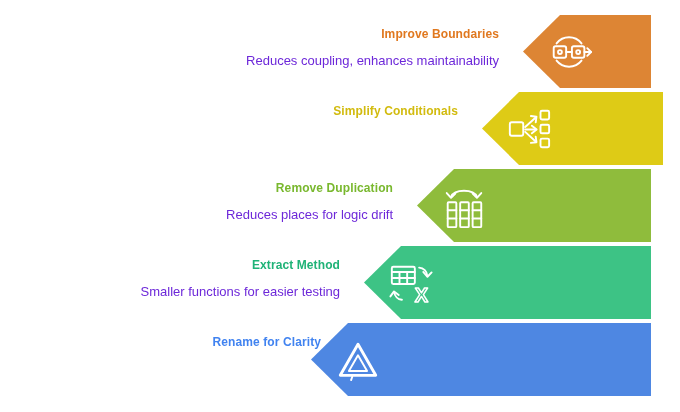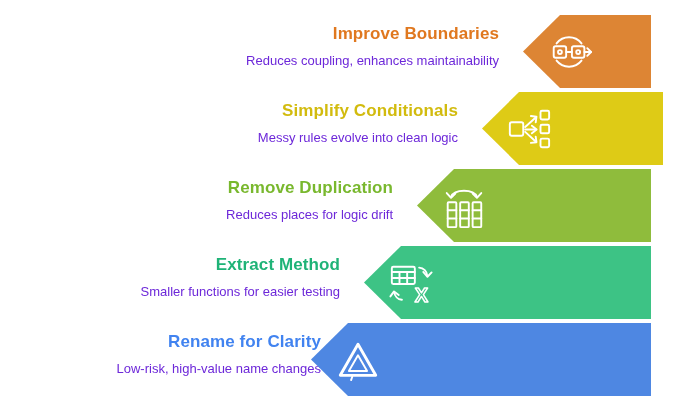--- a/index.html
+++ b/index.html
@@ -18,21 +18,21 @@
   .row-4 { top: 246px; }
   .row-5 { top: 323px; padding-left: 34px; }
 
   .text-block { position: absolute; top: 9px; text-align: right; white-space: nowrap; }
   .row-1 .text-block { right: 181px; }
   .row-2 .text-block { right: 234px; }
   .row-3 .text-block { right: 287px; }
   .row-4 .text-block { right: 340px; }
   .row-5 .text-block { right: 393px; }
 
-  .title { font-size: 17px; font-weight: 700; line-height: 20px; letter-spacing: 0.1px; }
+  .title { font-size: 12px; font-weight: 700; line-height: 20px; letter-spacing: 0.1px; }
   .subtitle { font-size: 13px; color: #6d28d9; margin-top: 9px; line-height: 16px; }
 
   .arrow {
     position: absolute;
     top: 0;
     height: 73px;
     clip-path: polygon(37px 0, 100% 0, 100% 100%, 37px 100%, 0 50%);
   }
   .row-1 .arrow { left: 523px; width: 128px; }
   .row-2 .arrow { left: 470px; width: 181px; }
@@ -66,21 +66,20 @@
           <line x1="39" y1="24" x2="46" y2="24"></line>
           <path d="M42 20 L46 24 L42 28"></path>
         </svg>
       </span>
     </div>
   </div>
 
   <div class="row row-2">
     <div class="text-block">
       <div class="title" style="color: rgb(210, 187, 14);">Simplify Conditionals</div>
-      <div class="subtitle">Messy rules evolve into clean logic</div>
     </div>
     <div class="arrow" style="background-color: rgb(222, 203, 22);">
       <span class="icon">
         <svg viewBox="0 0 48 48" fill="none" stroke="#fff" stroke-width="2" stroke-linecap="round" stroke-linejoin="round">
           <rect x="4" y="17" width="14" height="14" rx="2"></rect>
           <rect x="36" y="5" width="9" height="9" rx="1.5"></rect>
           <rect x="36" y="19.5" width="9" height="9" rx="1.5"></rect>
           <rect x="36" y="34" width="9" height="9" rx="1.5"></rect>
           <line x1="20" y1="22" x2="31" y2="12"></line>
           <path d="M26 10.5 L31.8 11.2 L31 17"></path>
@@ -129,21 +128,20 @@
           <path d="M6 10.5 L10.5 15.5 L15 11"></path>
           <path d="M33 11 L37.5 15.5 L42 10.5"></path>
         </svg>
       </span>
     </div>
   </div>
 
   <div class="row row-5">
     <div class="text-block">
       <div class="title" style="color: rgb(65, 131, 240);">Rename for Clarity</div>
-      <div class="subtitle">Low-risk, high-value name changes</div>
     </div>
     <div class="arrow" style="background-color: rgb(78, 135, 226);">
       <span class="icon">
         <svg viewBox="0 0 48 48" fill="none" stroke="#fff" stroke-width="2" stroke-linecap="round" stroke-linejoin="round">
           <polygon points="24,7.5 42.5,40 5.5,40" stroke-width="3"></polygon>
           <polygon points="24,19 33.5,35.5 14.5,35.5"></polygon>
           <path d="M18 41.5 L16.8 45"></path>
         </svg>
       </span>
     </div>

